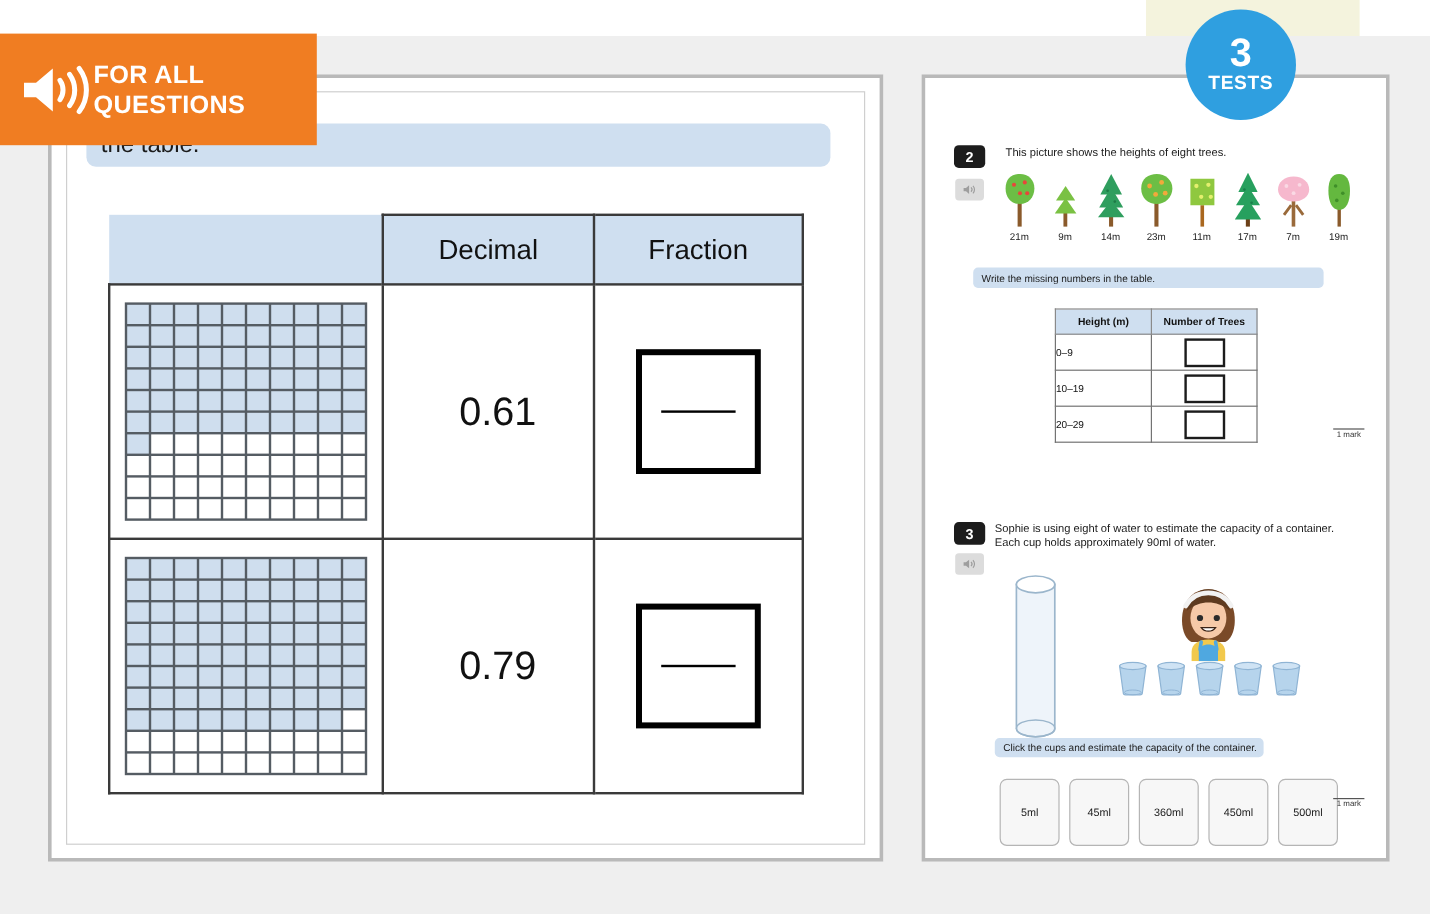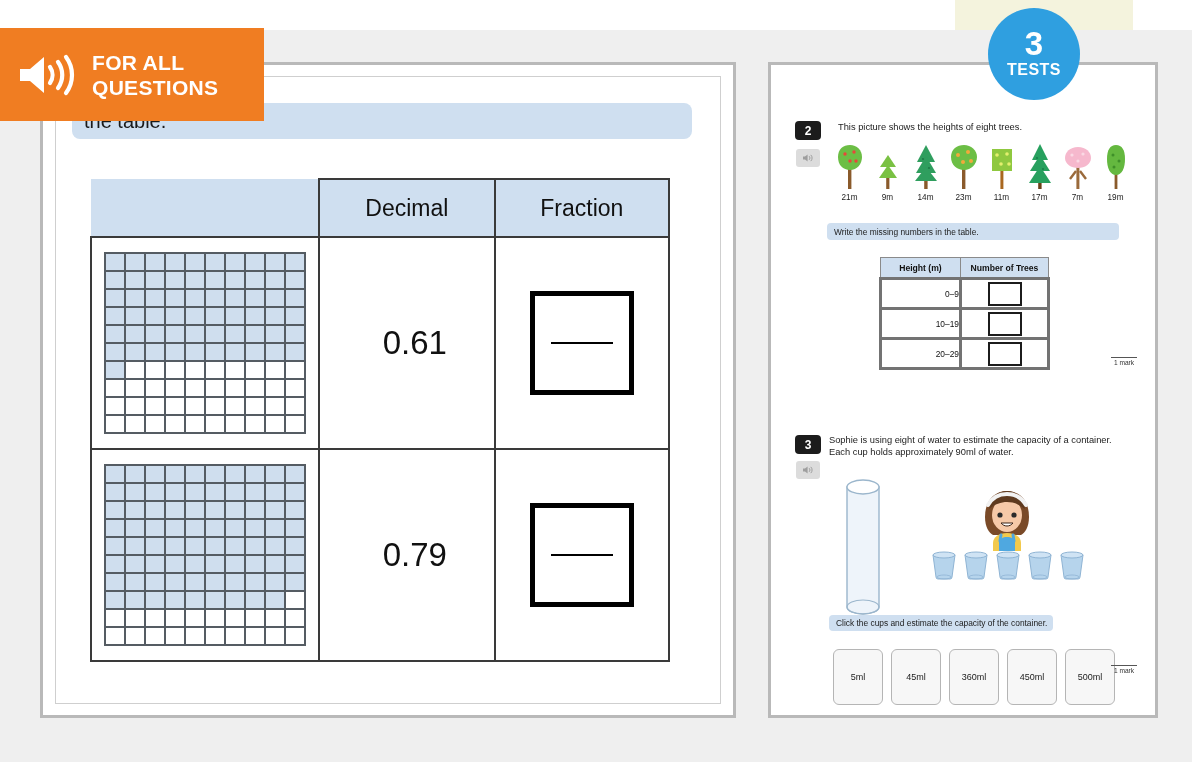--- a/index.html
+++ b/index.html
@@ -23,21 +23,21 @@
   }
   .card-left  { left:40px;  top:62px; width:696px; height:656px; }
   .card-right { left:768px; top:62px; width:390px; height:656px; }
 
   .inner-frame { position:absolute; border:1px solid #cfcfcf; background:#ffffff; }
   .inner-left  { left:12px; top:11px; right:12px; bottom:11px; }
 
   
   .audio-badge {
     position:absolute; left:0; top:28px; width:264px; height:93px;
-    background:#f07d22; display:flex; align-items:center; gap:14px;
+    background:#f07d22; display:flex; align-items:center; 
     padding-left:16px; z-index:40;
   }
   .audio-badge .spk { width:62px; height:48px; flex:0 0 auto; }
   .audio-badge .txt {
     color:#ffffff; font-weight:bold; font-size:21px; line-height:25px;
     letter-spacing:.3px;
   }
 
   
   .tests-badge {
@@ -106,21 +106,21 @@
   .tree svg { display:block; margin:0 auto; }
   .tree .lbl { font-size:8.2px; color:#1b1b1b; margin-top:4px; }
 
   
   .t2 { position:absolute; border-collapse:collapse; }
   .t2 th {
     background:#cfdff0; border:1px solid #8a8a8a; font-size:8.6px; font-weight:bold;
     height:21px; color:#111;
   }
   .t2 td {
-    border:3px solid #737373; font-size:8.4px; text-align:right; height:30px; color:#111;
+    border:1px solid #737373; font-size:8.4px; text-align:left; height:30px; color:#111;
   }
   .t2 .c1 { width:80px; }
   .t2 .c2 { width:88px; }
   .ans-box { width:34px; height:24px; border:2px solid #1c1c1c; background:#fff; margin:0 auto; }
 
   .mark {
     position:absolute; font-size:6.6px; color:#333; text-align:center;
     border-top:1px solid #555; padding-top:1px; width:26px;
   }
 
@@ -456,21 +456,21 @@
             </svg></span><div class="lbl">7m</div></div>
         <div class="tree"><span><svg width="30" height="46" viewBox="0 0 30 46">
               <rect x="13.6" y="30" width="2.8" height="16" fill="#8a5a2b"></rect>
               <path d="M15 2c6 0 9 5 9 14s-3 16-9 16-9-7-9-16S9 2 15 2z" fill="#64b83f"></path>
               <circle cx="12" cy="12" r="1.5" fill="#3f8f29"></circle>
               <circle cx="18" cy="18" r="1.5" fill="#3f8f29"></circle>
               <circle cx="13" cy="24" r="1.5" fill="#3f8f29"></circle>
             </svg></span><div class="lbl">19m</div></div>
       </div>
 
-    <div class="mini-banner" style="left:56px; top:158px; width:292px; height:17px;">Write the missing numbers in the table.</div>
+    <div class="mini-banner" style="left:40px; top:158px; width:292px; height:17px;">Write the missing numbers in the table.</div>
 
     <table class="t2" style="left:108px; top:192px;">
       <thead>
         <tr>
           <th class="c1">Height (m)</th>
           <th class="c2">Number of Trees</th>
         </tr>
       </thead>
       <tbody>
         <tr>

